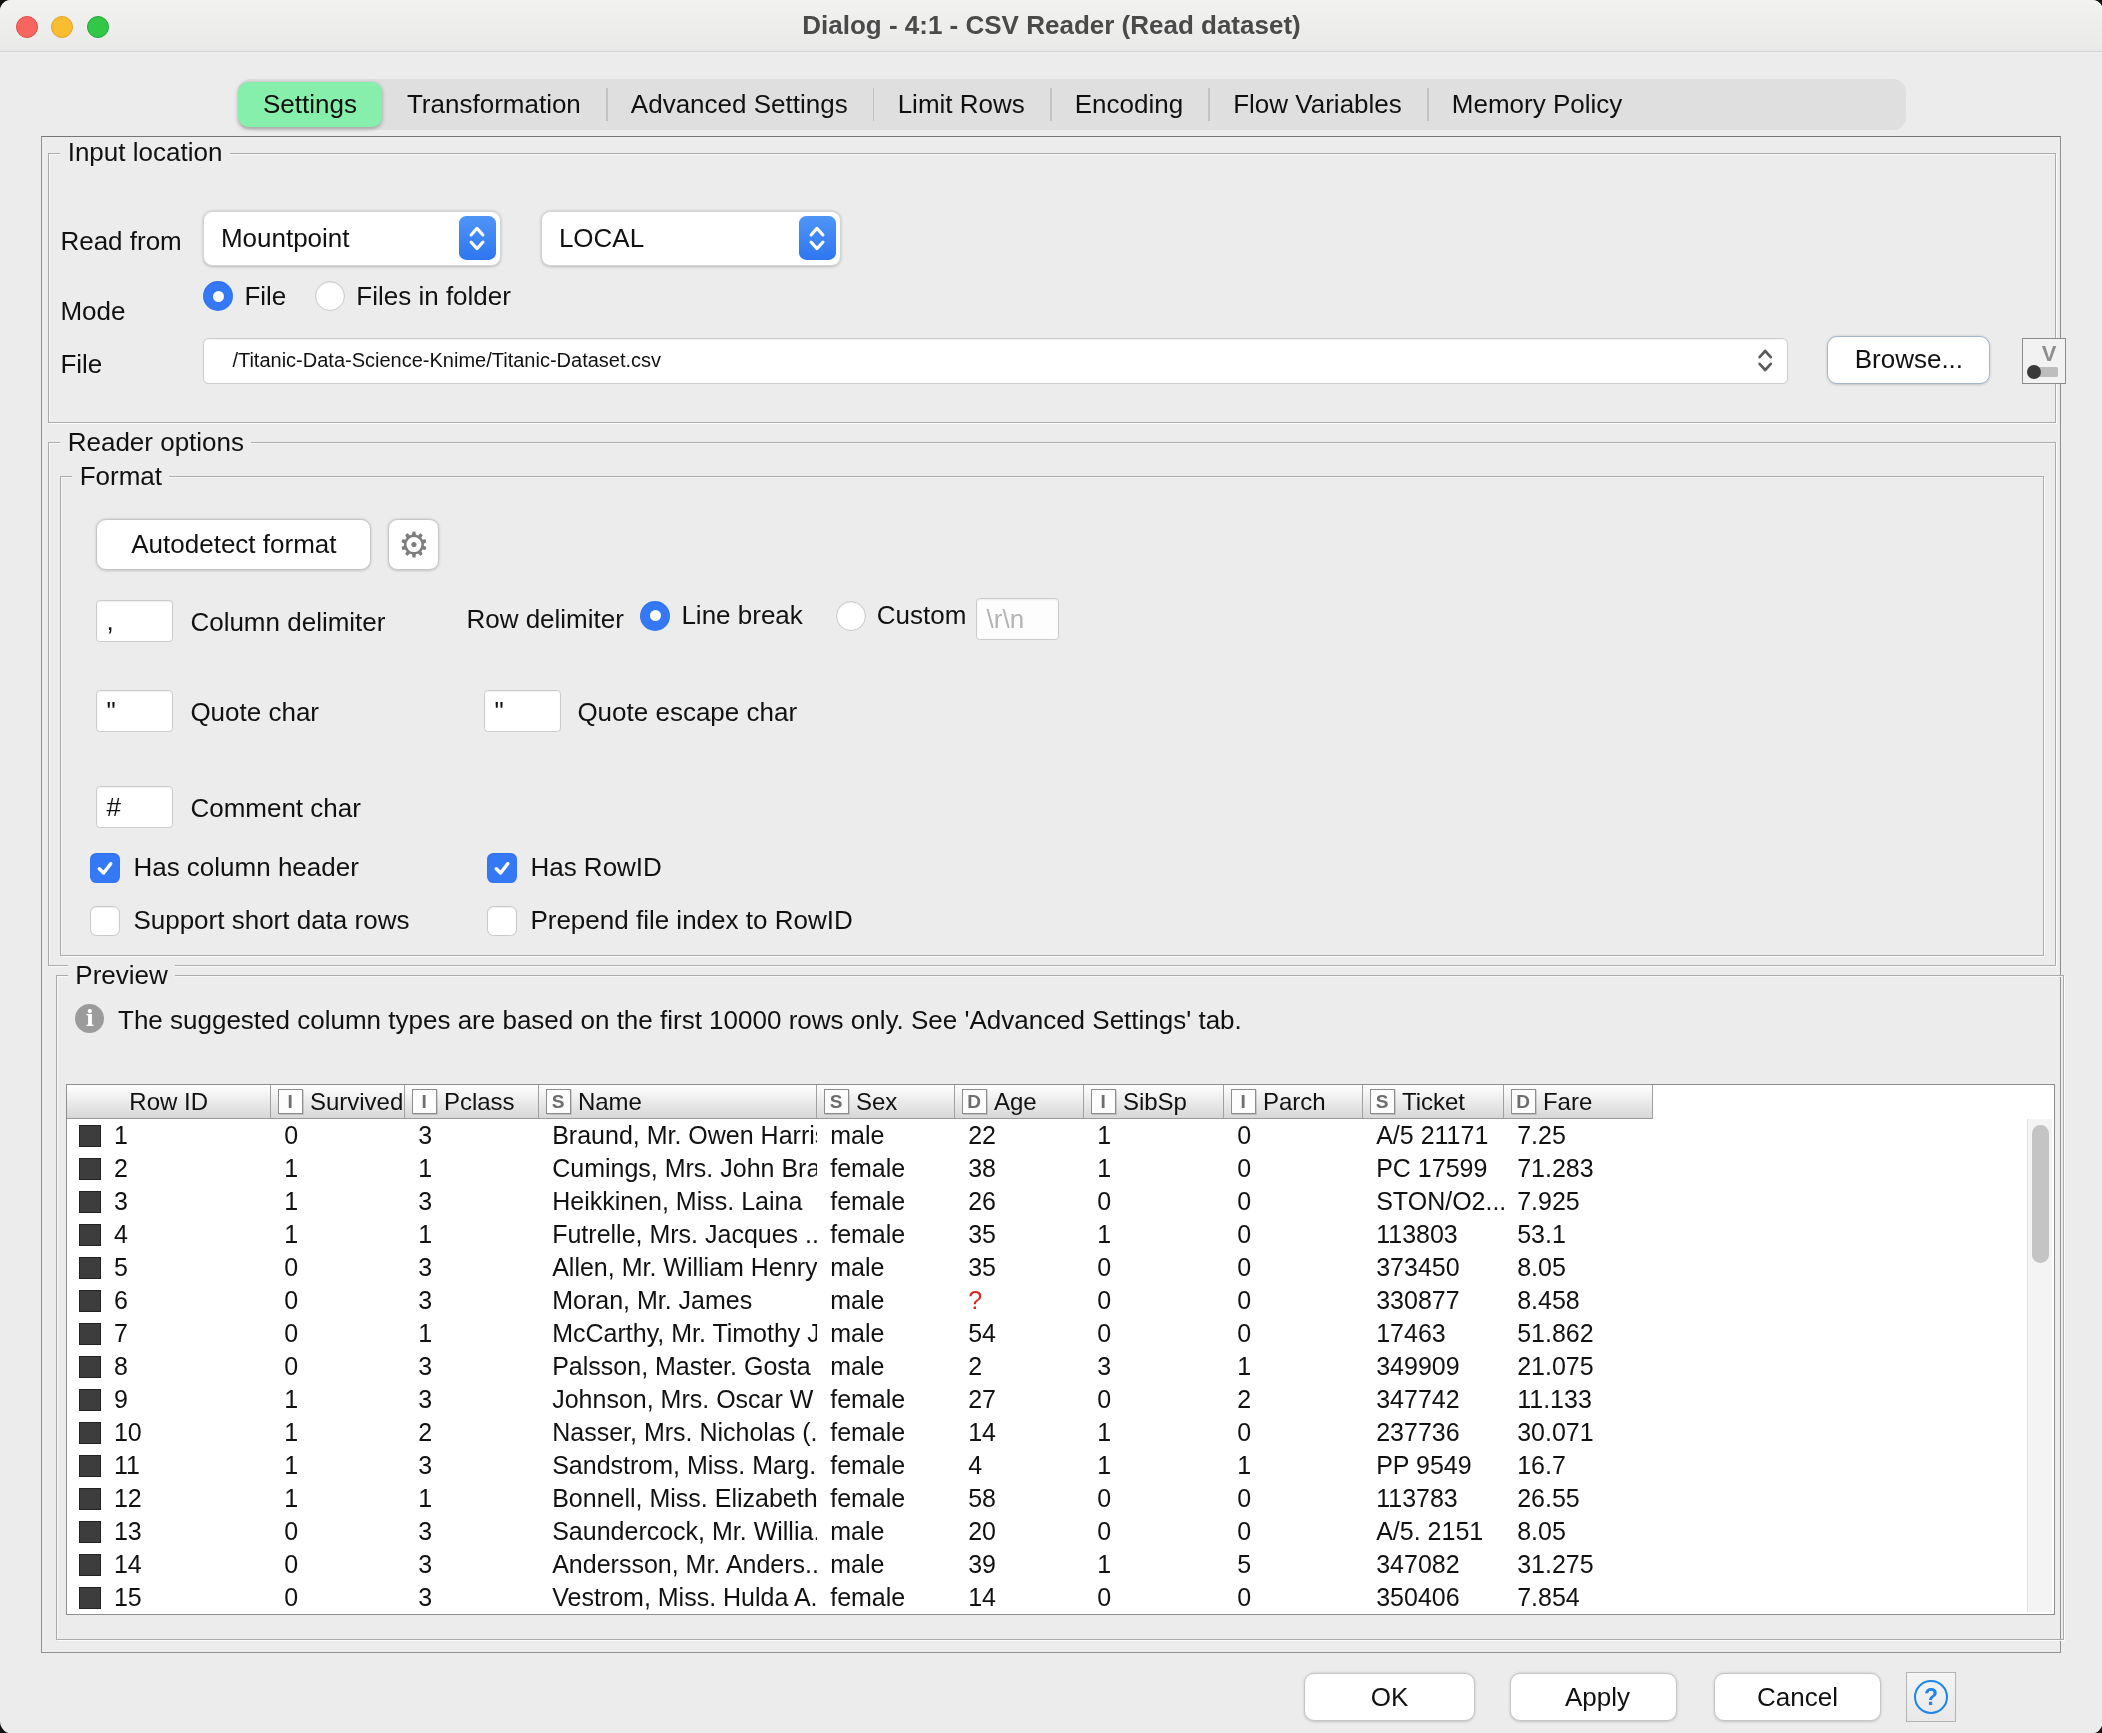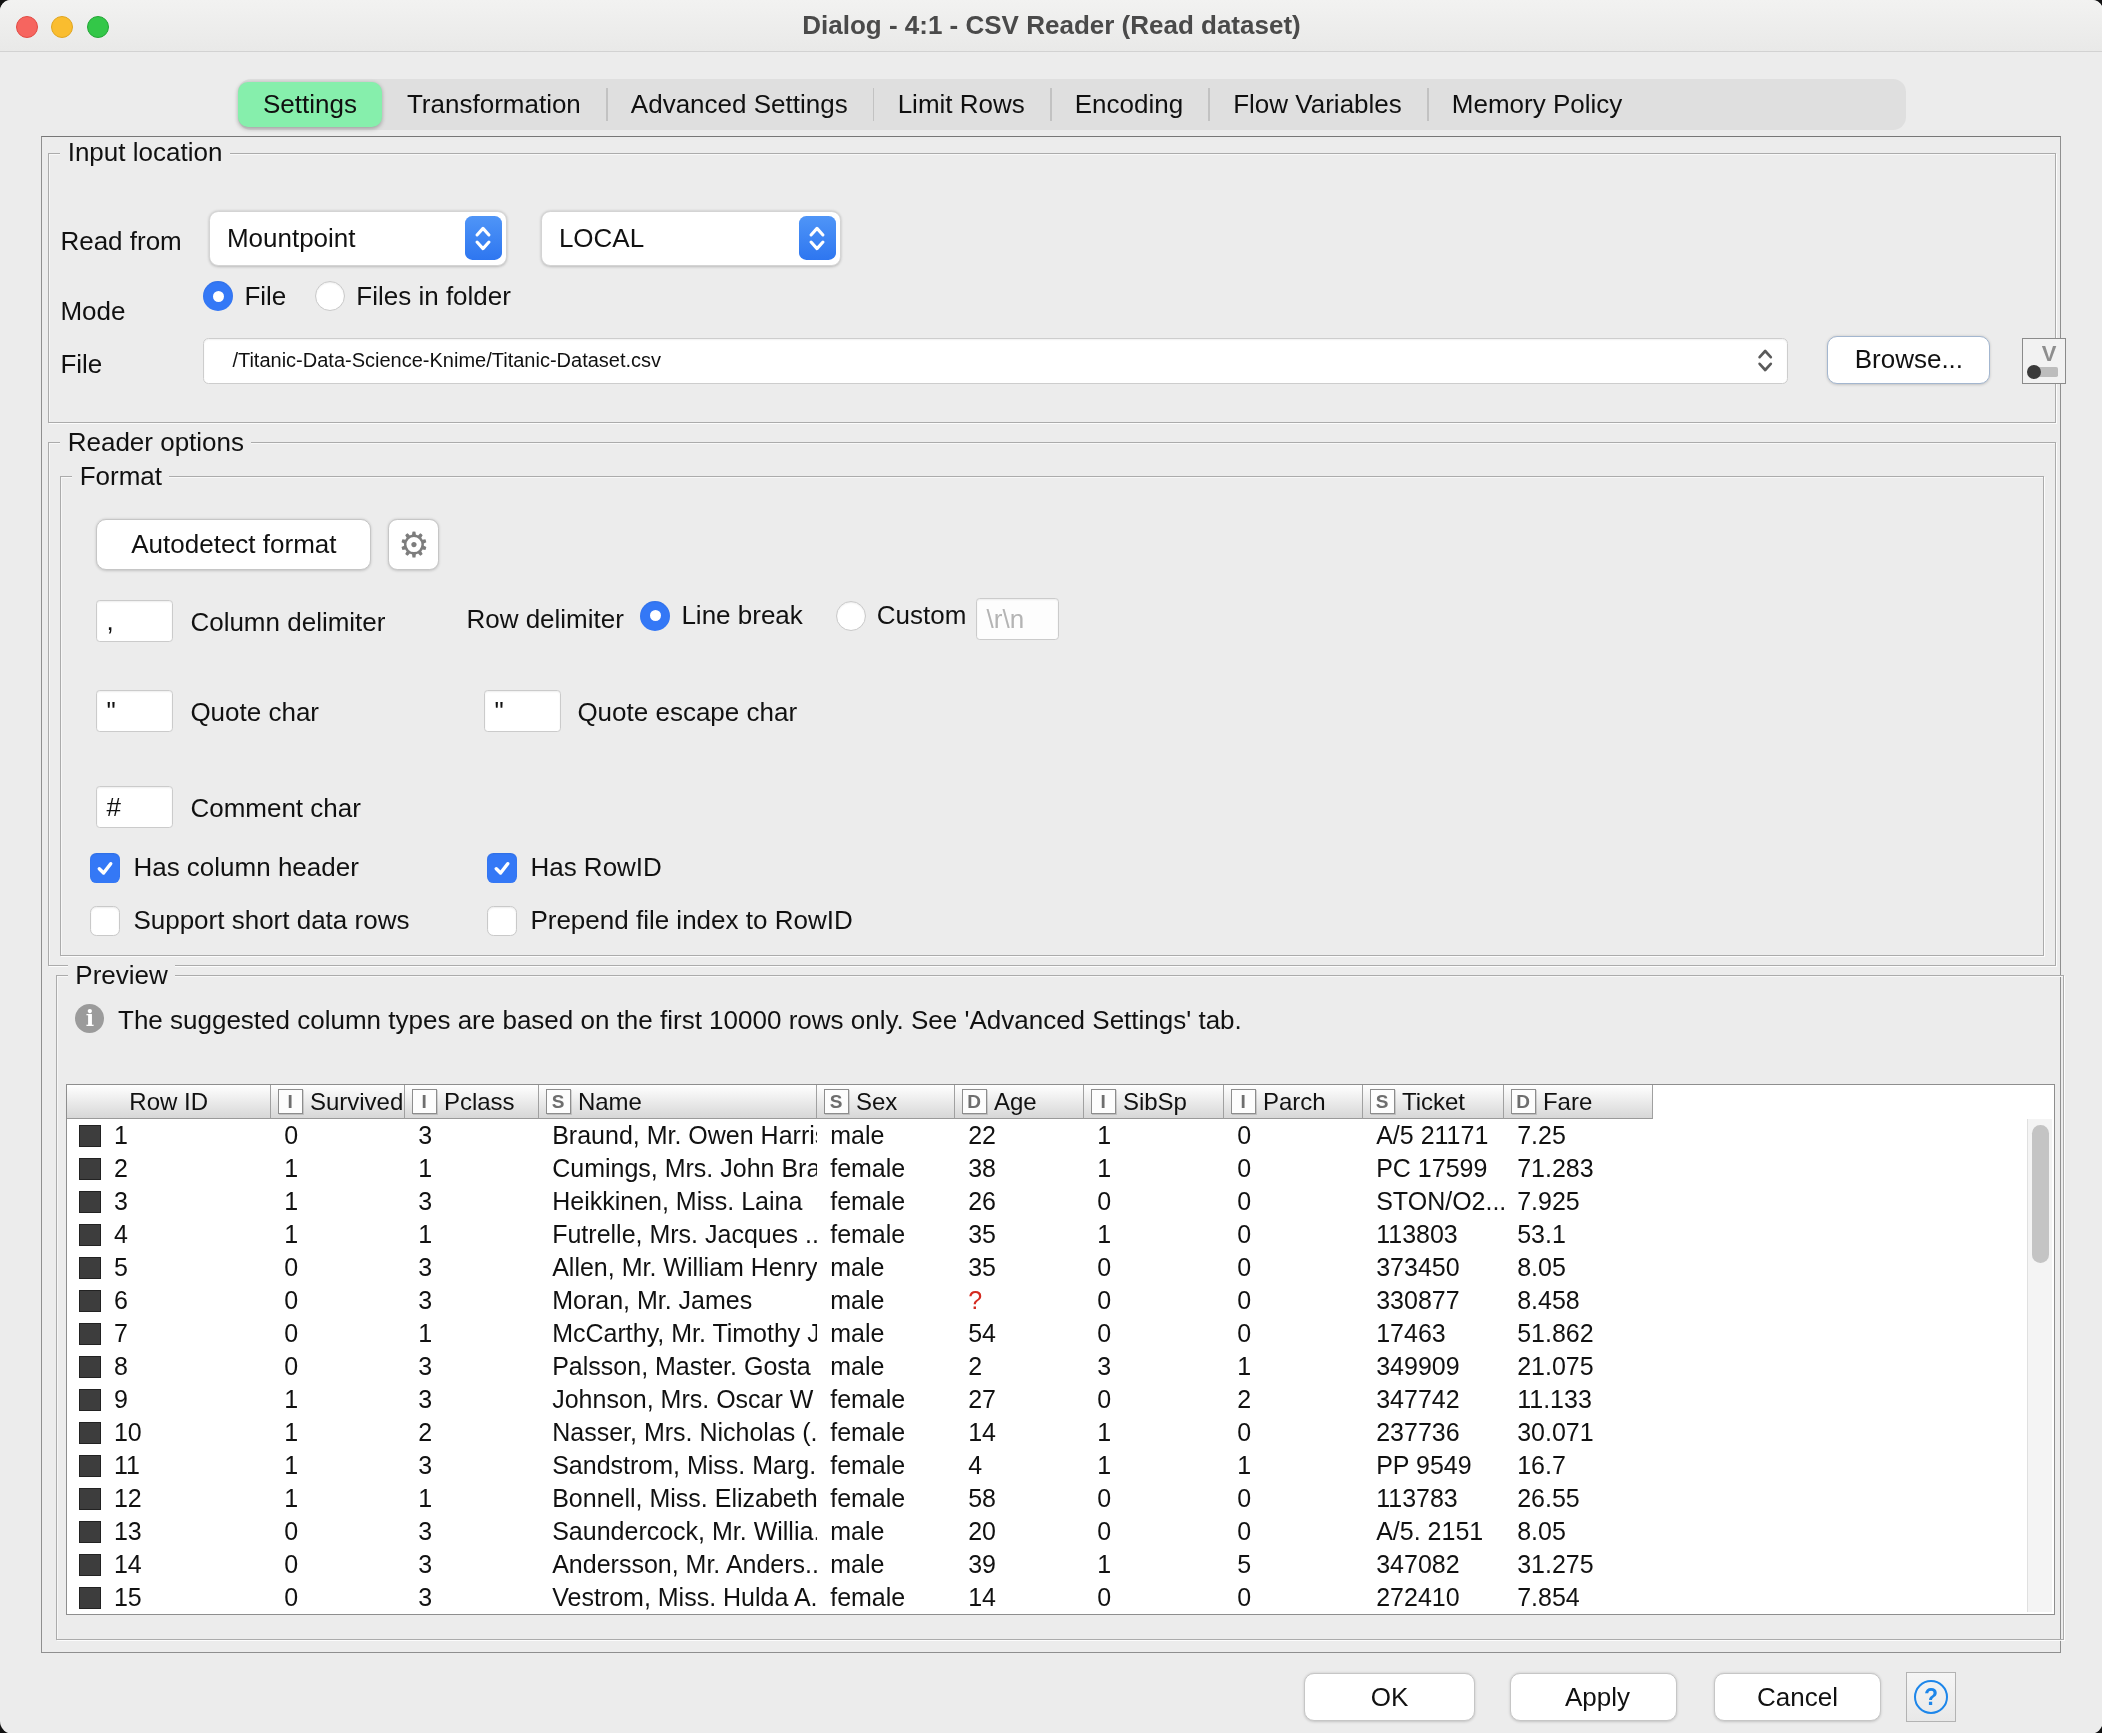--- a/index.html
+++ b/index.html
@@ -136,21 +136,21 @@
         <div class="tab">Memory Policy</div>
       </div>
 
     <div class="panel">
 
       <div class="group" style="left:6.4px;top:15.6px;width:2006px;height:268px;">
         <div class="group-title">Input location</div>
 
         <div class="lbl" style="position:absolute;left:11px;top:72px;">Read from</div>
 
-        <div class="popup" style="left:160px;top:57px;width:296px;">
+        <div class="popup" style="left:154px;top:57px;width:296px;">
           <span class="popup-label">Mountpoint</span>
           <span class="popup-arrows">
             <svg width="20" height="31" viewBox="0 0 16 26">
                 <path d="M3 10 L8 4.5 L13 10" stroke="#fff" stroke-width="2.6" fill="none" stroke-linecap="round" stroke-linejoin="round"></path>
                 <path d="M3 16 L8 21.5 L13 16" stroke="#fff" stroke-width="2.6" fill="none" stroke-linecap="round" stroke-linejoin="round"></path>
               </svg>
           </span>
         </div>
 
         <div class="popup" style="left:492px;top:57px;width:298px;">
@@ -795,21 +795,21 @@
                 <div class="td" style="width: 129px;">
                   <span>14</span>
                 </div>
                 <div class="td" style="width: 140px;">
                   <span>0</span>
                 </div>
                 <div class="td" style="width: 139px;">
                   <span>0</span>
                 </div>
                 <div class="td" style="width: 141px;">
-                  <span>272410</span>
+                  <span>350406</span>
                 </div>
                 <div class="td" style="width: 149px;">
                   <span>7.854</span>
                 </div>
               </div>
             </div>
           <div class="vscroll" style="right:1.8px;">
             <div class="vthumb"></div>
           </div>
         </div>

